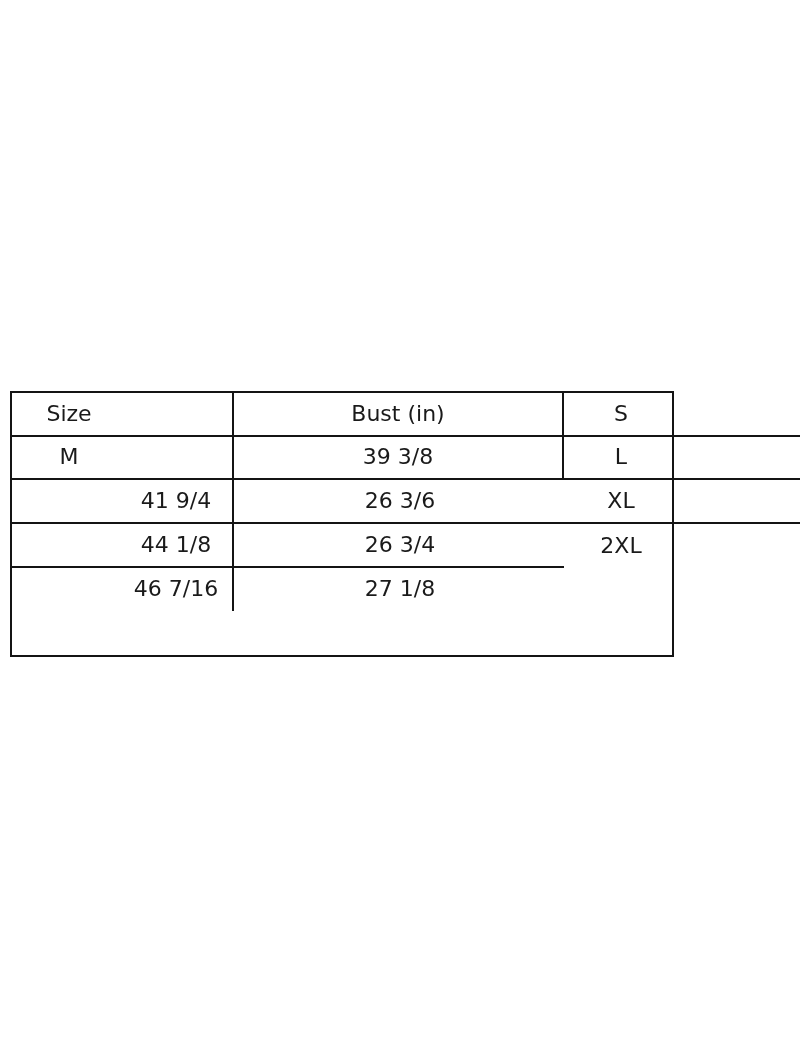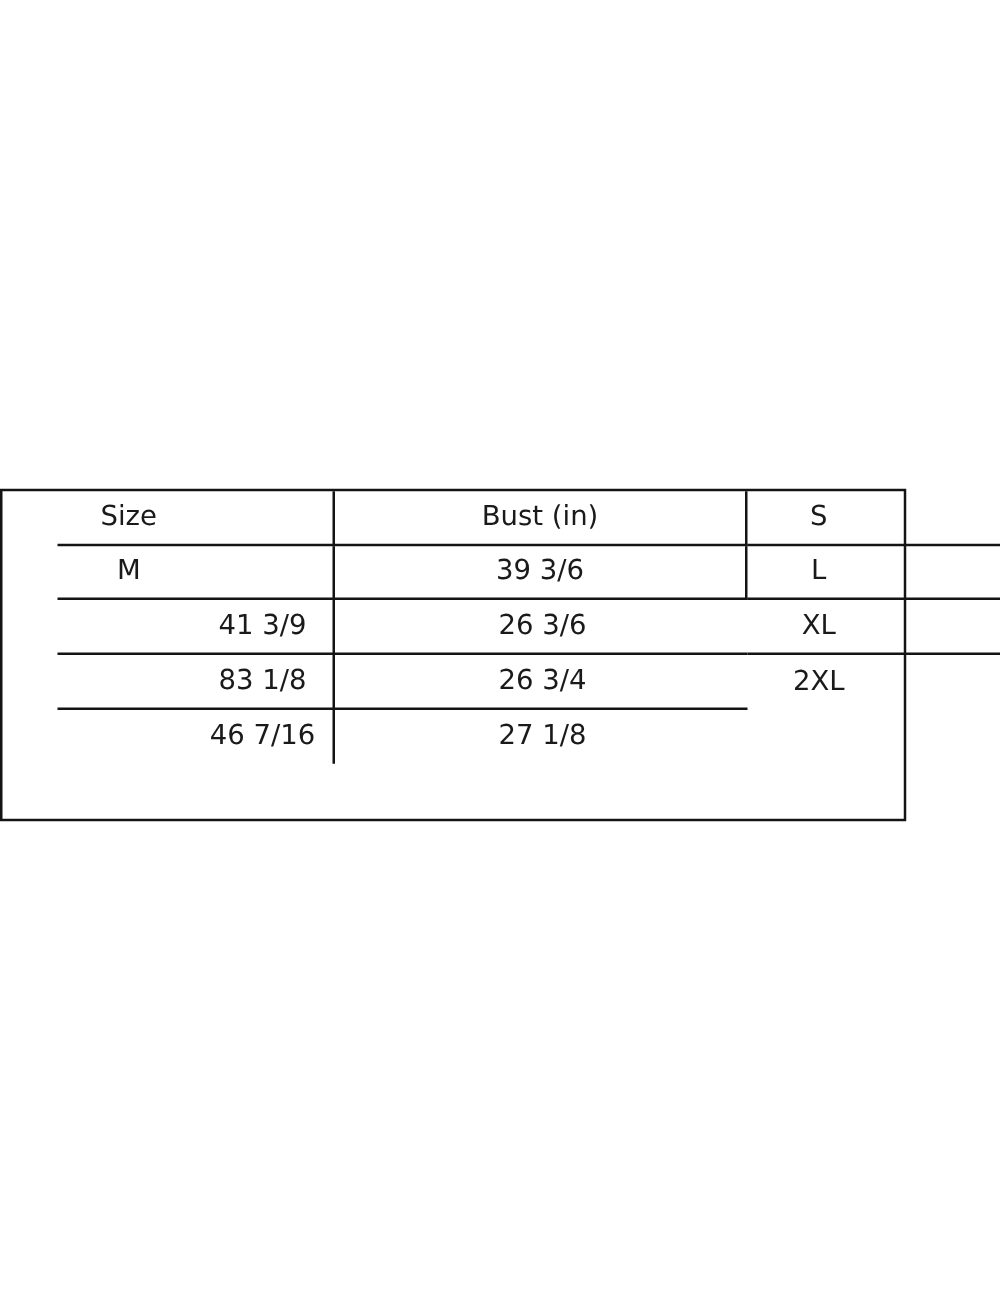--- a/index.html
+++ b/index.html
@@ -12,29 +12,28 @@
     width: 800px;
     height: 1050px;
     background: #ffffff;
     font-family: "DejaVu Sans", "Liberation Sans", sans-serif;
     color: #1a1a1a;
     overflow: hidden;
   }
   .size-table {
     position: absolute;
     top: 391px;
-    left: 0;
-    width: 725px;
+    left: 10px;
+    width: 664px;
     height: 266px;
     box-sizing: border-box;
     border: 2px solid #141414;
     display: grid;
     grid-template-columns: 222px 330px 244px;
     grid-template-rows: repeat(6, 1fr);
-    padding-left: 44px;
   }
   .cell {
     position: relative;
     box-sizing: border-box;
     border-bottom: 2px solid #141414;
     overflow: visible;
   }
   .cell.c1, .cell.c2 {
     border-right: 2px solid #141414;
   }
@@ -66,38 +65,38 @@
     </div>
 
     <div class="cell c1">
       <span class="t">S</span>
     </div>
 
     <div class="cell c1">
       <span class="t">M</span>
     </div>
     <div class="cell c2">
-      <span class="t">39 3/6</span>
+      <span class="t">39 3/8</span>
     </div>
 
     <div class="cell c1">
       <span class="t">L</span>
     </div>
     <div class="cell c2">
-      <span class="t">41 3/9</span>
+      <span class="t">41 9/4</span>
     </div>
     <div class="cell c3">
       <span class="t">26 3/6</span>
     </div>
 
     <div class="cell c1">
       <span class="t">XL</span>
     </div>
     <div class="cell c2">
-      <span class="t">83 1/8</span>
+      <span class="t">44 1/8</span>
     </div>
     <div class="cell c3">
       <span class="t">26 3/4</span>
     </div>
 
     <div class="cell c1" style="border-bottom: none;">
       <span class="t">2XL</span>
     </div>
     <div class="cell c2" style="border-bottom: none;">
       <span class="t">46 7/16</span>

